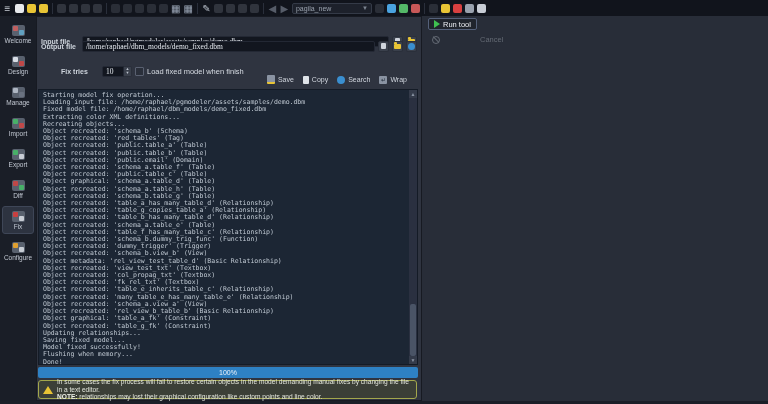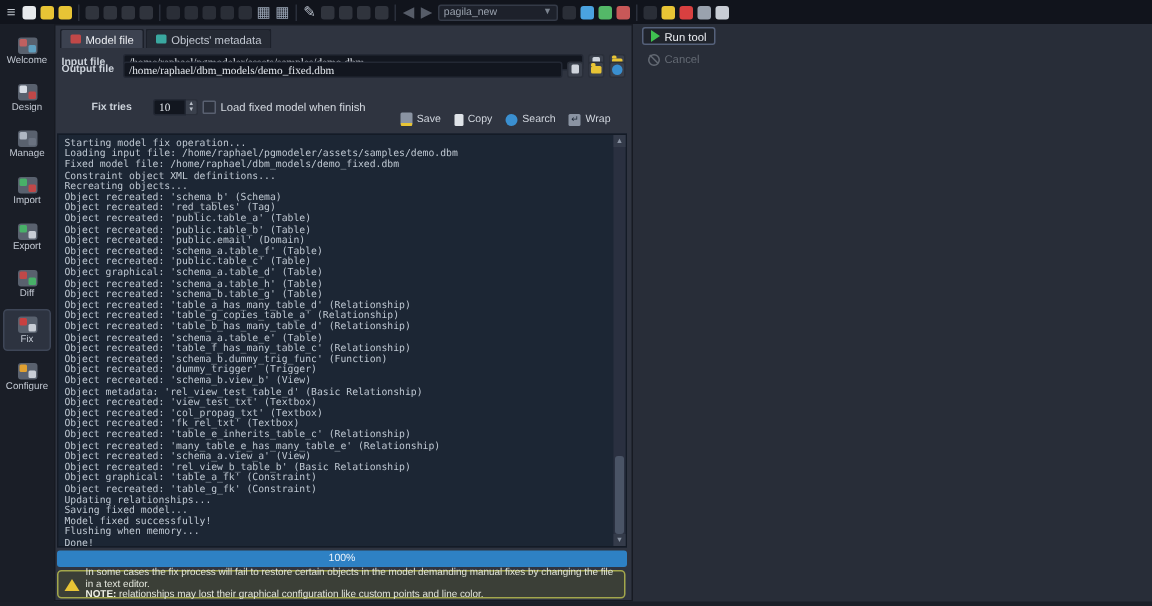--- a/index.html
+++ b/index.html
@@ -79,21 +79,21 @@
   .warntri{width:0;height:0;border-left:5px solid transparent;border-right:5px solid transparent;border-bottom:8px solid #e8c435;flex:0 0 auto;}
   .warntext{font-size:6.6px;line-height:7.6px;color:#e3e6dc;}
   .warntext b{color:#eef0e6;}
   
   .runbtn{position:absolute;left:428px;top:18px;height:12px;display:flex;align-items:center;gap:3px;background:#20242c;border:1px solid #55617a;border-radius:2px;padding:0 5px;box-sizing:border-box;}
   .runbtn .play{width:0;height:0;border-top:4px solid transparent;border-bottom:4px solid transparent;border-left:6px solid #3fc050;}
   .runbtn span.lbl{font-size:7.5px;color:#eceef2;}
   .cancelbtn{position:absolute;left:428px;top:34px;height:11px;display:flex;align-items:center;gap:3px;color:#646a74;padding:0 4px;}
   .nocircle{width:6px;height:6px;border:1px solid #646a74;border-radius:50%;position:relative;flex:0 0 auto;}
   .nocircle:after{content:"";position:absolute;left:-1px;top:2.5px;width:8px;height:1px;background:#646a74;transform:rotate(45deg);}
-  .cancelbtn span.lbl{font-size:7.5px;}
+  .cancelbtn span.lbl{font-size:7.5px;margin-left:37px;}
   .bottomstrip{position:absolute;left:0;bottom:0;width:768px;height:3px;background:#1b1f28;}
 </style>
 </head>
 <body>
 
 <div class="topbar">
   <div style="display:flex;align-items:center;gap:3px;">
       <div class="tbi glyph" style="color: rgb(200, 205, 213);">≡</div>
       <div class="tbi" style="background: rgb(232, 234, 237);"></div>
       <div class="tbi" style="background: rgb(232, 196, 53);"></div>
@@ -192,30 +192,20 @@
     <div class="sbitem">
       <div class="sbicon">
         <span class="p1" style="background: rgb(224, 160, 48);"></span>
         <span class="p2" style="background: rgb(200, 205, 213);"></span>
       </div>
       <div class="sblabel">Configure</div>
     </div>
   </div>
 
 <div class="panel">
-  <div class="tabbar">
-      <div class="tab active">
-        <span class="tabicon" style="background: rgb(192, 72, 72);"></span>
-        <span>Model file</span>
-      </div>
-      <div class="tab">
-        <span class="tabicon" style="background: rgb(58, 168, 160);"></span>
-        <span>Objects' metadata</span>
-      </div>
-    </div>
 
   <div class="formrow" style="top:18px;right:4px;">
     <span class="flabel">Input file</span>
     <input class="tfield" style="flex: 1 1 0%;" value="/home/raphael/pgmodeler/assets/samples/demo.dbm">
     <div class="minibtn">
         <span class="ic-trash"></span>
       </div>
     <div class="minibtn">
         <span class="ic-folder"></span>
       </div>
@@ -265,21 +255,21 @@
       <span class="ic-wrap">↵</span>
       <span>Wrap</span>
     </div>
   </div>
 
   <div class="logwrap">
     <div class="logtext">
         <div class="logline">Starting model fix operation...</div>
         <div class="logline">Loading input file: /home/raphael/pgmodeler/assets/samples/demo.dbm</div>
         <div class="logline">Fixed model file: /home/raphael/dbm_models/demo_fixed.dbm</div>
-        <div class="logline">Constraint object XML definitions...</div>
+        <div class="logline">Extracting color XML definitions...</div>
         <div class="logline">Recreating objects...</div>
         <div class="logline">Object recreated: 'schema_b' (Schema)</div>
         <div class="logline">Object recreated: 'red_tables' (Tag)</div>
         <div class="logline">Object recreated: 'public.table_a' (Table)</div>
         <div class="logline">Object recreated: 'public.table_b' (Table)</div>
         <div class="logline">Object recreated: 'public.email' (Domain)</div>
         <div class="logline">Object recreated: 'schema_a.table_f' (Table)</div>
         <div class="logline">Object recreated: 'public.table_c' (Table)</div>
         <div class="logline">Object graphical: 'schema_a.table_d' (Table)</div>
         <div class="logline">Object recreated: 'schema_a.table_h' (Table)</div>

